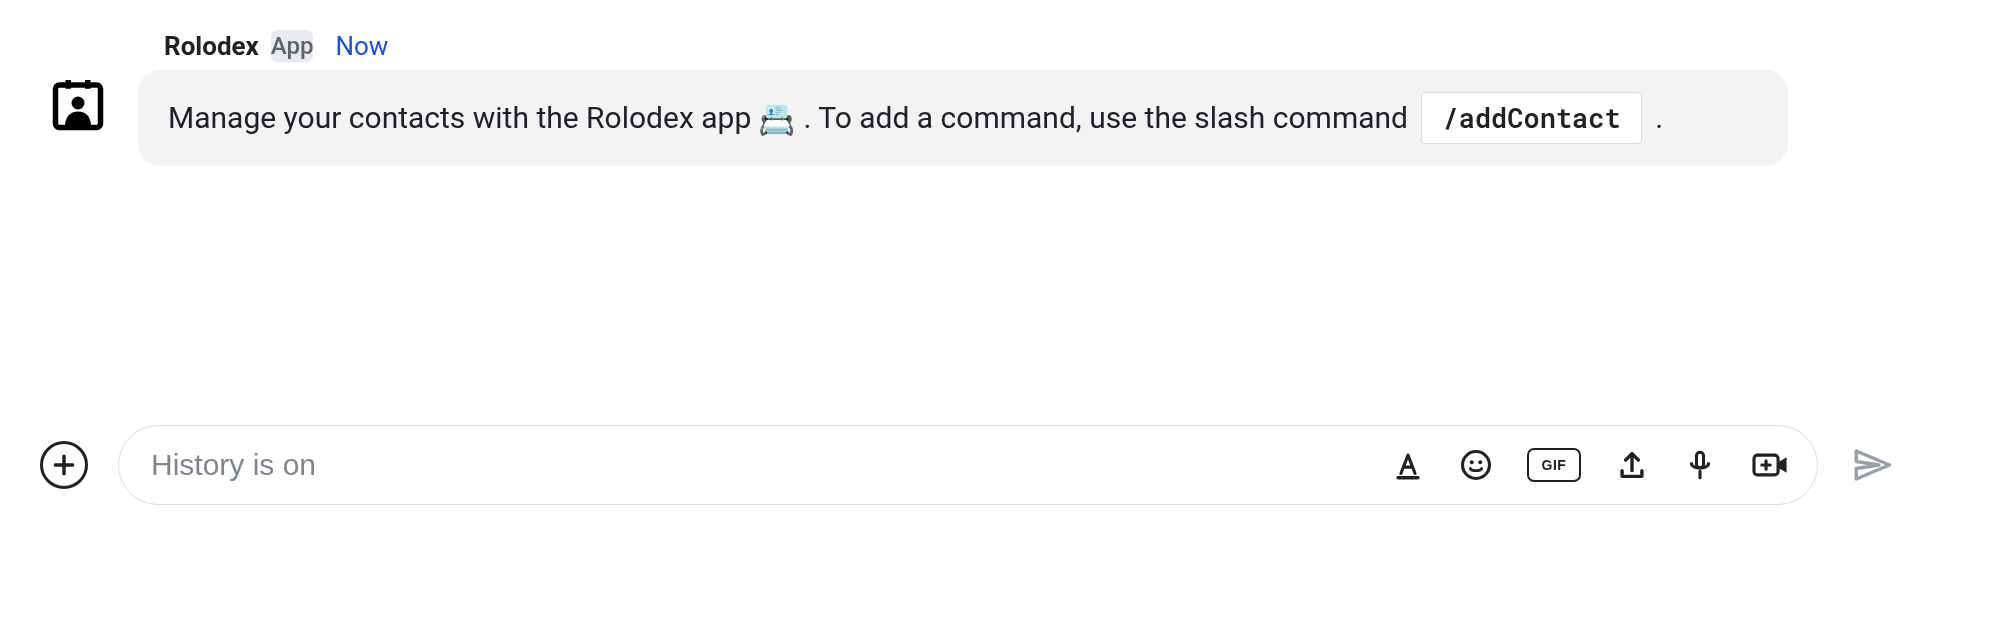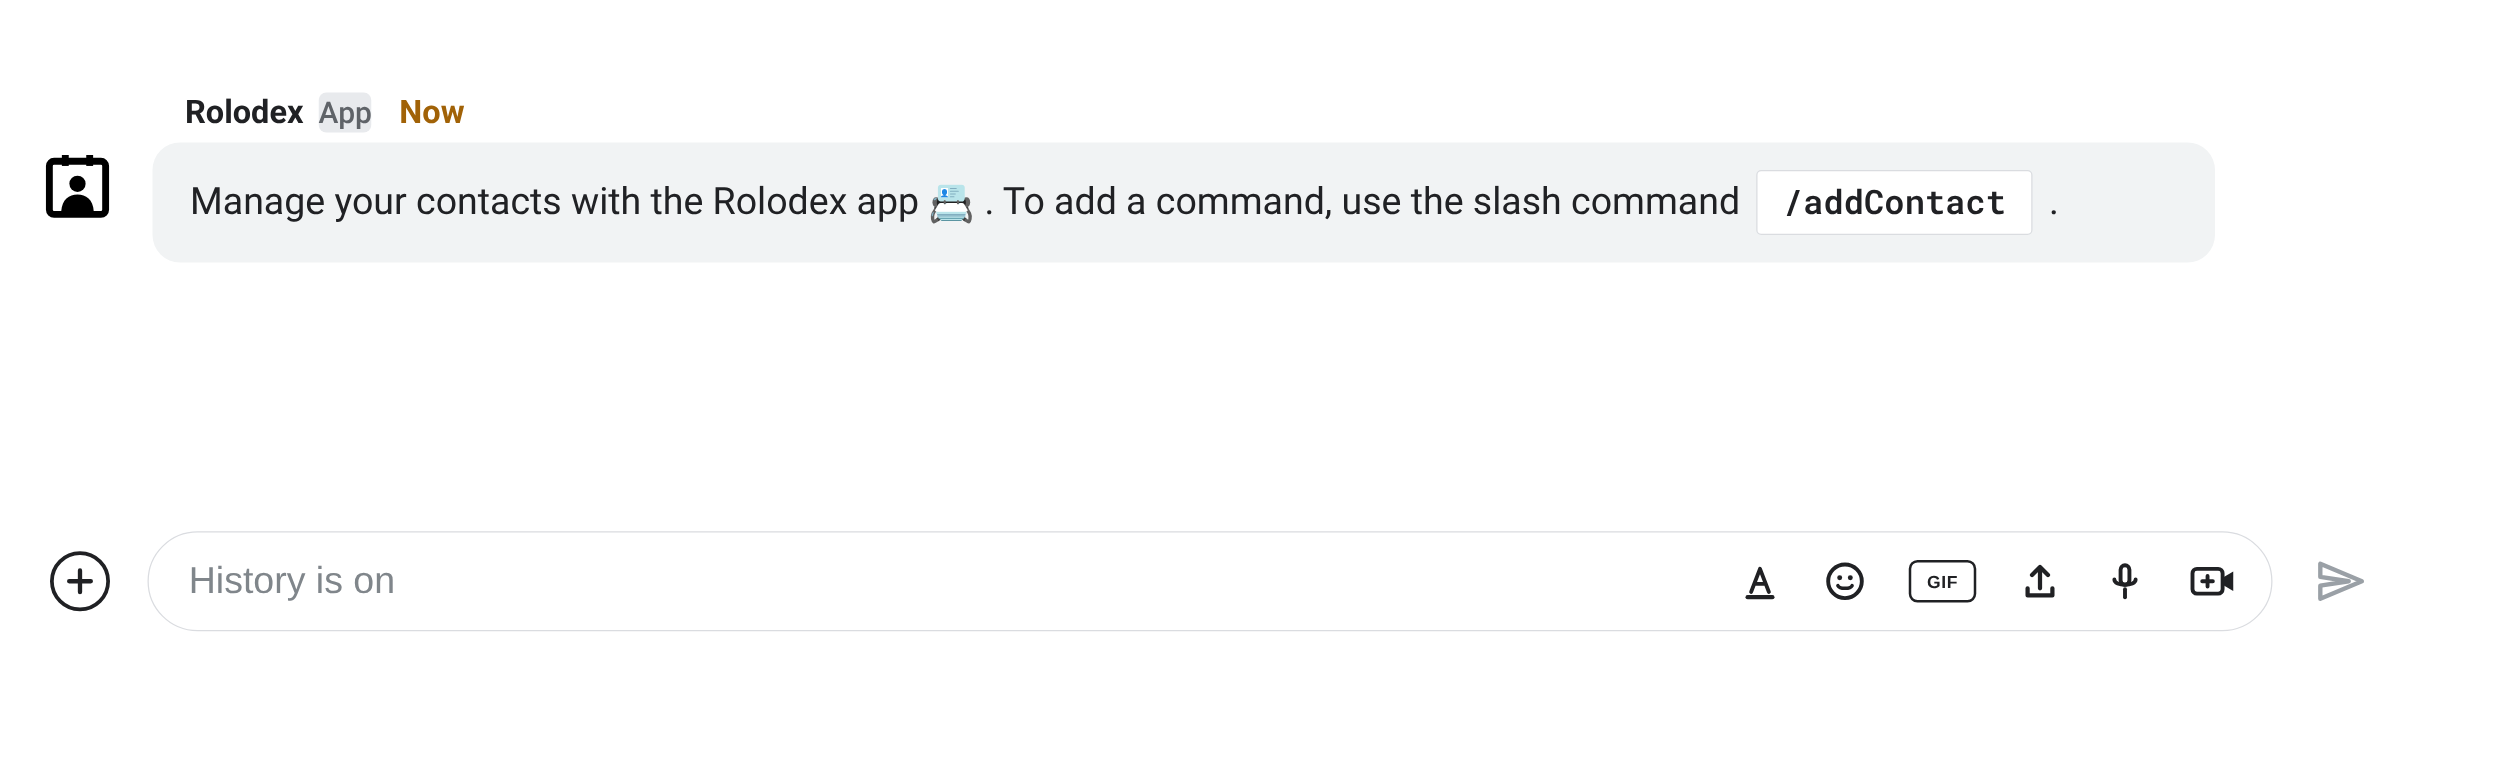--- a/index.html
+++ b/index.html
@@ -9,24 +9,23 @@
     font-family: "Google Sans", Roboto, Arial, sans-serif;
     background: #ffffff;
     color: #202124;
     width: 2004px;
     height: 618px;
     position: relative;
   }
 
   .chat-area {
     position: absolute;
-    left: 32px;
+    left: 48px;
     top: 30px;
     right: 40px;
-    margin-top: 44px;
   }
 
   .message-row {
     display: flex;
     align-items: flex-start;
     gap: 30px;
   }
 
   .avatar {
     width: 60px;
@@ -57,21 +56,21 @@
 
   .app-badge {
     background: #e8eaed;
     color: #5f6368;
     font-weight: 500;
     padding: 2px 0;
     border-radius: 6px;
     font-size: 24px;
   }
 
-  .timestamp { color: #a16207; font-weight: 700; margin-left: 10px; }
+  .timestamp { color: #1d4ed8; font-weight: 400; margin-left: 10px; }
 
   .bubble {
     background: #f1f3f4;
     border-radius: 22px;
     padding: 22px 30px;
     font-size: 30px;
     line-height: 1.55;
     color: #202124;
     max-width: 1650px;
   }

